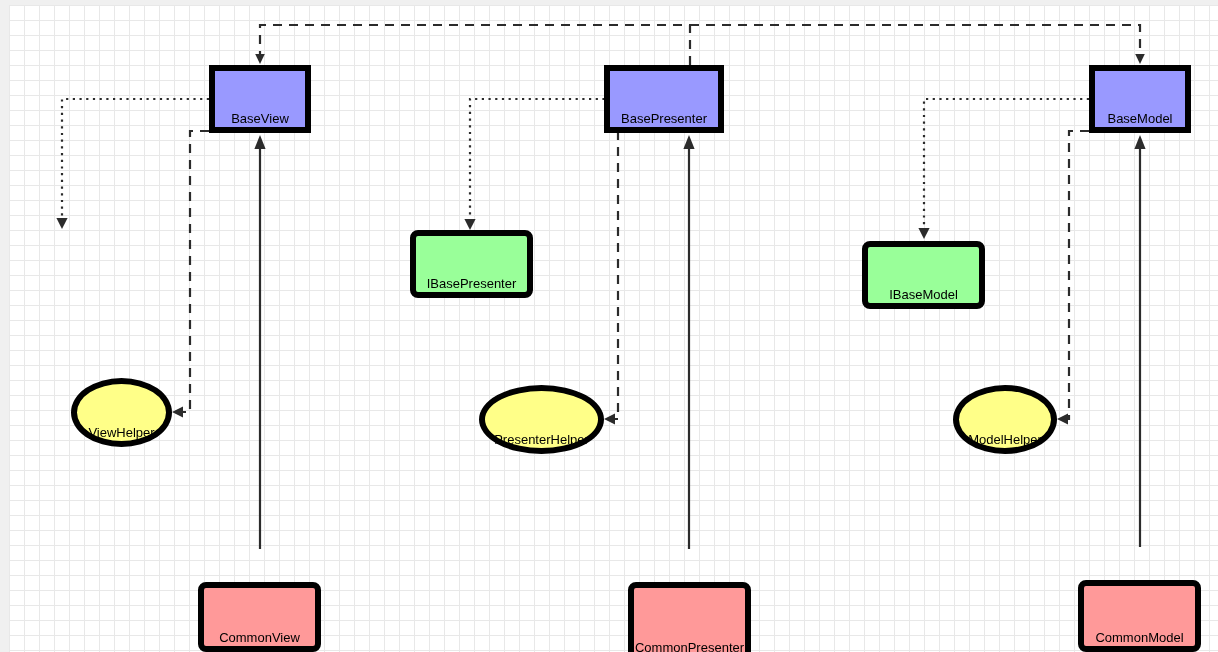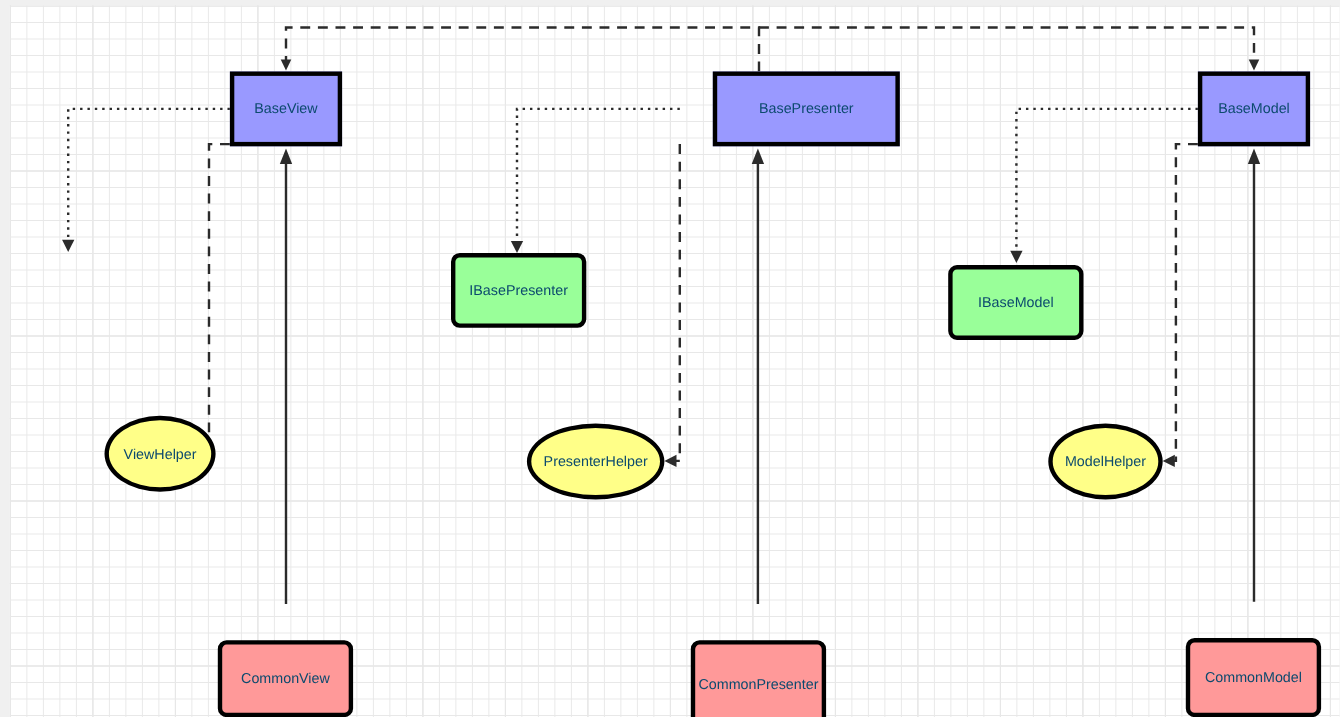--- a/index.html
+++ b/index.html
@@ -39,27 +39,27 @@
     position: absolute;
     left: 0; top: 0;
     width: 1218px;
     height: 652px;
     pointer-events: none;
   }
   .node {
     position: absolute;
     box-sizing: border-box;
     display: flex;
-    align-items: center;
+    align-items: flex-end;
     justify-content: center;
     text-align: center;
-    color: #0c4a6e;
+    color: #000000;
     font-size: 13px;
     line-height: 16px;
-    border: 4px solid #000000;
+    border: 6px solid #000000;
   }
   .node-rect-purple {
     background: #9999ff;
     border-radius: 0px;
   }
   .node-rect-green {
     background: #99ff99;
     border-radius: 8px;
   }
   .node-rect-pink {
@@ -149,38 +149,38 @@
     <g>
       <path d="M1140,547 L1140,148" fill="none" stroke="#2b2b2b" stroke-width="2.2"></path>
       <path d="M1134.4,149 L1145.6,149 L1140,135 Z" fill="#2b2b2b"></path>
     </g>
   </svg>
 
   <div class="node node-rect-purple" style="left:209px; top:65px; width:102px; height:68px;">
     <span class="node-label">BaseView</span>
   </div>
 
-  <div class="node node-rect-purple" style="left:648px; top:65px; width:170px; height:68px;">
+  <div class="node node-rect-purple" style="left:604px; top:65px; width:120px; height:68px;">
     <span class="node-label">BasePresenter</span>
   </div>
 
   <div class="node node-rect-purple" style="left:1089px; top:65px; width:102px; height:68px;">
     <span class="node-label">BaseModel</span>
   </div>
 
 
   <div class="node node-rect-green" style="left:410px; top:230px; width:123px; height:68px;">
     <span class="node-label">IBasePresenter</span>
   </div>
 
   <div class="node node-rect-green" style="left:862px; top:241px; width:123px; height:68px;">
     <span class="node-label">IBaseModel</span>
   </div>
 
-  <div class="node node-ellipse-yellow" style="left:71px; top:378px; width:101px; height:69px;margin-left:24px;">
+  <div class="node node-ellipse-yellow" style="left:71px; top:378px; width:101px; height:69px;">
     <span class="node-label">ViewHelper</span>
   </div>
 
   <div class="node node-ellipse-yellow" style="left:479px; top:385px; width:125px; height:69px;">
     <span class="node-label">PresenterHelper</span>
   </div>
 
   <div class="node node-ellipse-yellow" style="left:953px; top:385px; width:104px; height:69px;">
     <span class="node-label">ModelHelper</span>
   </div>

